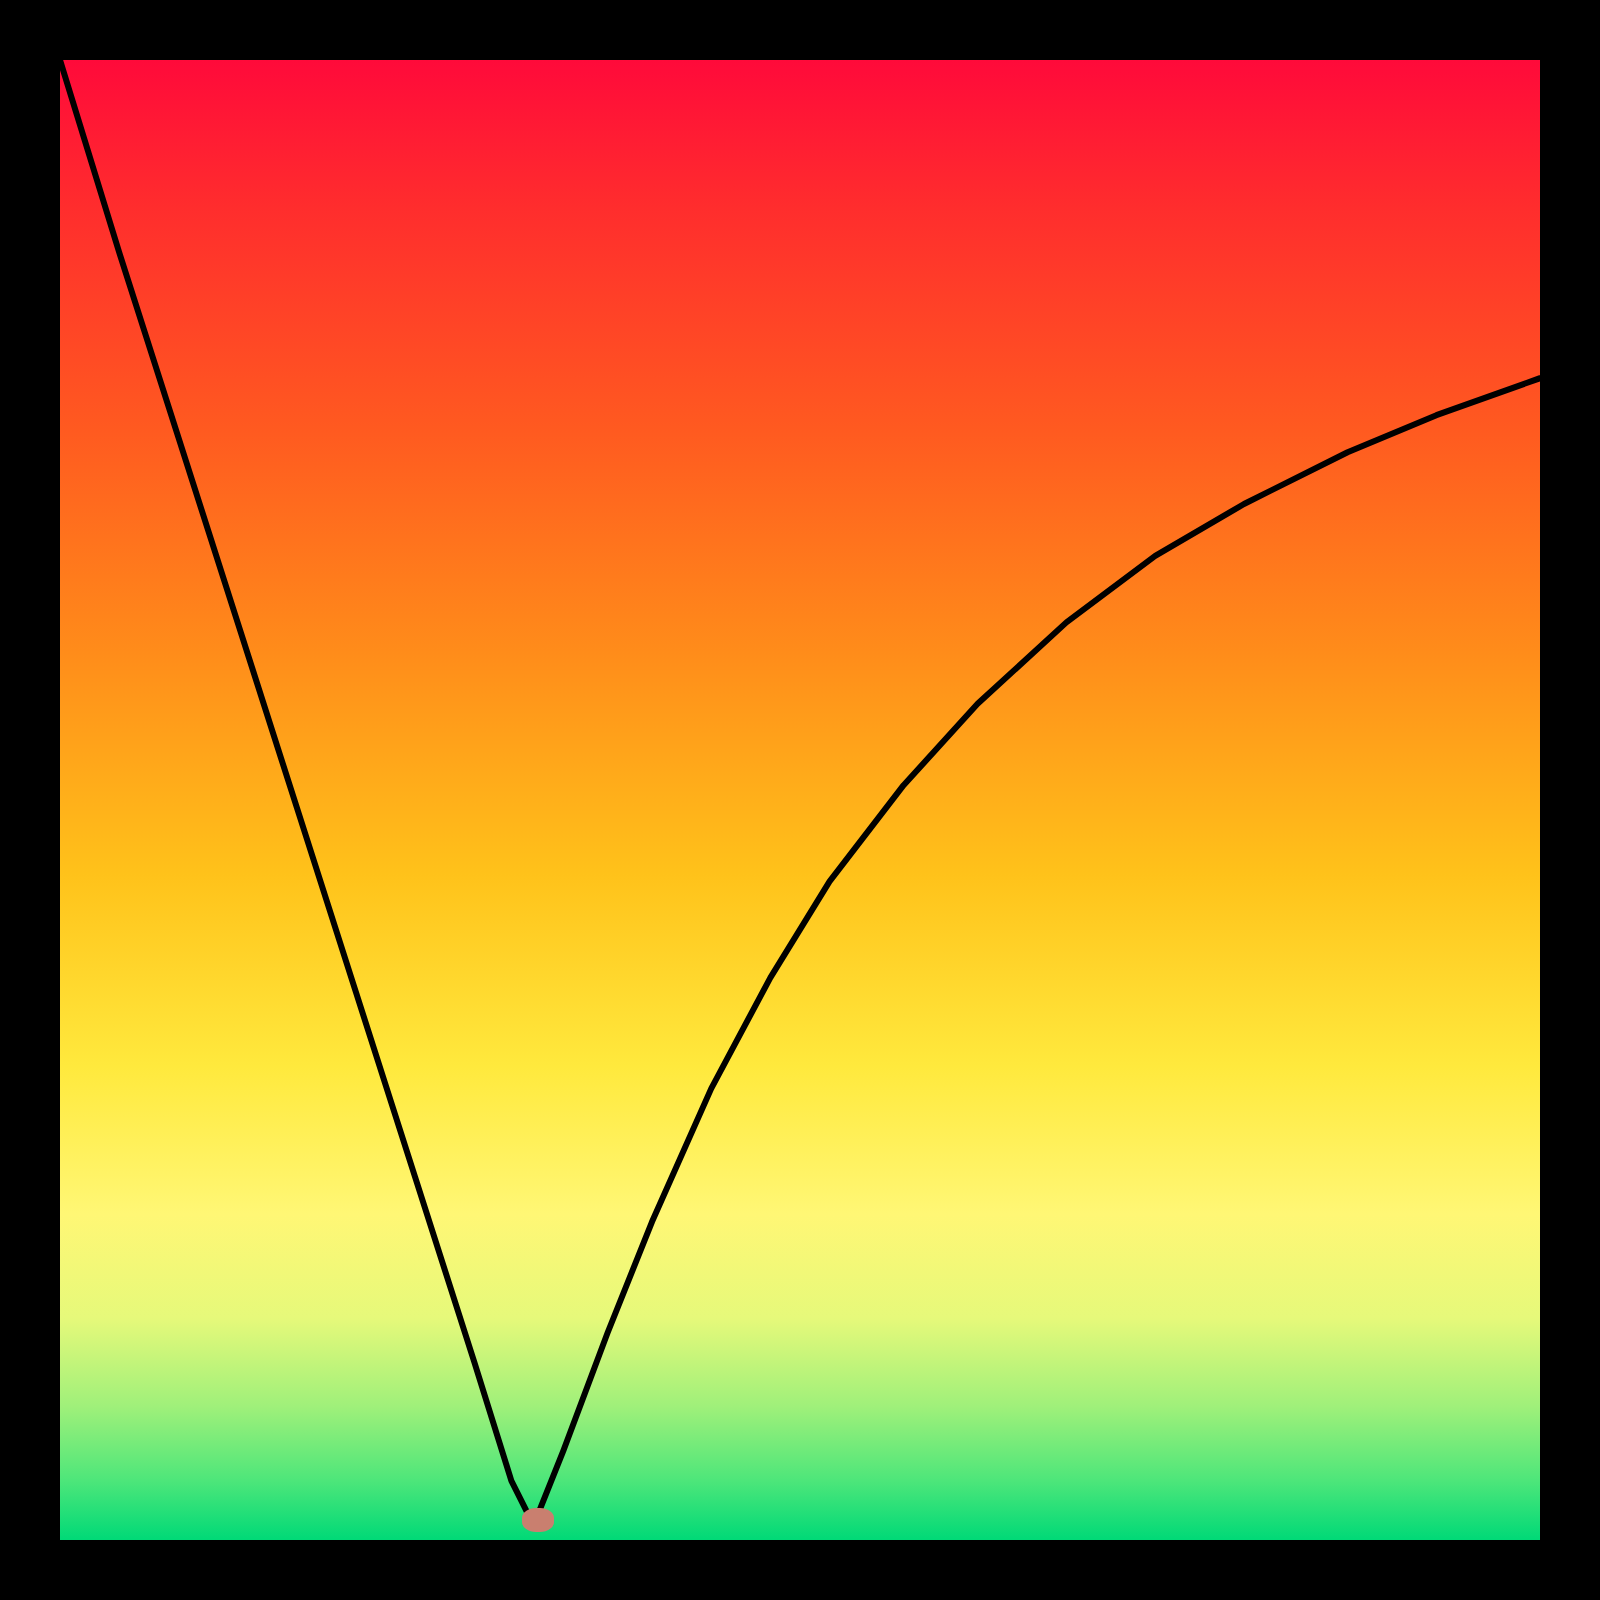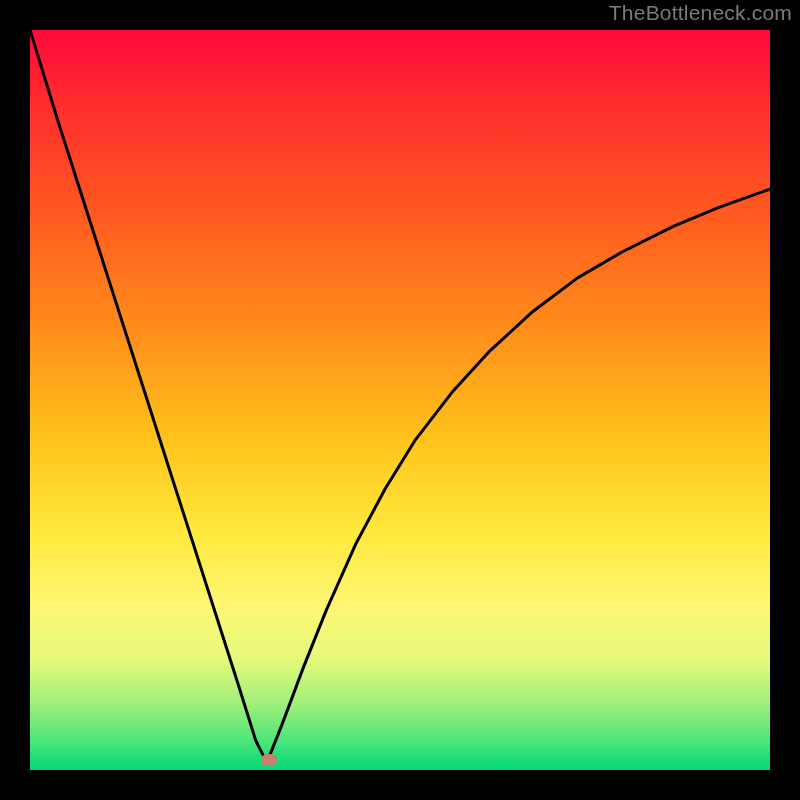--- a/index.html
+++ b/index.html
@@ -70,14 +70,13 @@
 </head>
 <body>
 
 <div class="frame">
   <div class="plot">
     <svg class="curve-svg" viewBox="0 0 740 740" preserveAspectRatio="none">
       <path id="curve-path" d="M0.0 0.0 L29.6 96.2 L59.2 188.7 L88.8 281.2 L118.4 373.7 L148.0 466.2 L177.6 558.7 L207.2 651.2 L225.7 710.4 L236.8 732.6 L236.8 732.6 L251.6 695.6 L273.8 636.4 L296.0 580.9 L325.6 514.3 L355.2 458.8 L384.8 410.7 L421.8 362.6 L458.8 321.9 L503.2 281.2 L547.6 247.9 L592.0 222.0 L643.8 196.1 L688.2 177.6 L740.0 159.1" fill="none" stroke="#000" stroke-width="3" stroke-linecap="round" stroke-linejoin="round"></path>
     </svg>
     <div class="marker" id="marker" style="left: 239.02px; top: 730.38px; background: rgb(201, 127, 111);"></div>
   </div>
-  <div class="watermark">TheBottleneck.com</div>
 </div>
 
 </body></html>

